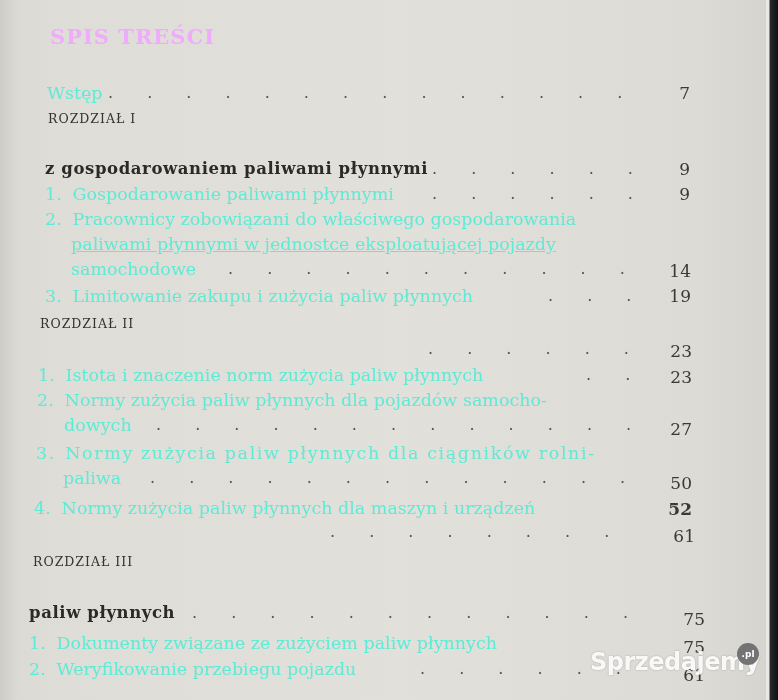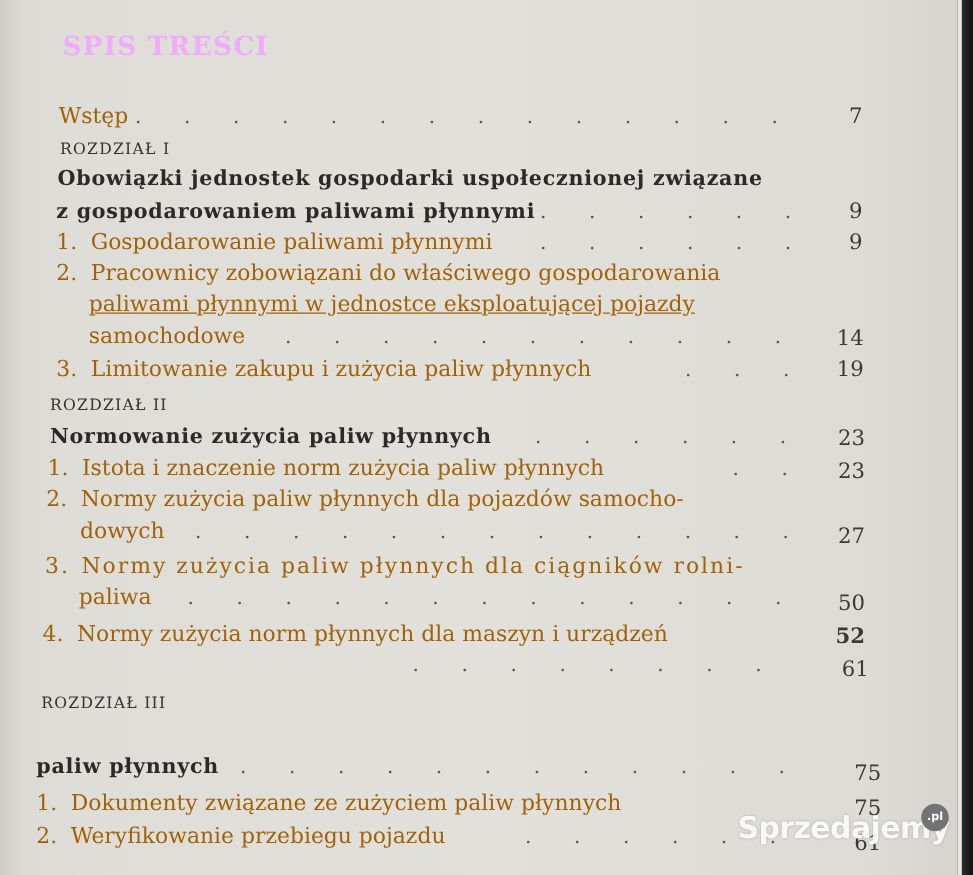--- a/index.html
+++ b/index.html
@@ -18,21 +18,21 @@
       background: linear-gradient(90deg, #e8e8e6 0, #e8e8e6 3px, #2a2a2a 4px, #111 12px);
     }
     .content { position: absolute; left: 0; top: 0; width: 766px; height: 700px; color: #2e2d2b; }
     .title {
       position: absolute; left: 50px; top: 24px;
       font-family: "DejaVu Serif", serif; font-weight: bold; font-size: 21px;
       letter-spacing: 1px; color: #f0abfc;
     }
     .line {
       position: absolute; height: 26px; line-height: 26px;
-      font-size: 17.5px; white-space: nowrap; color: #a16207;
+      font-size: 17.5px; white-space: nowrap; color: #5eead4;
     }
     .line.bold { font-weight: bold; color: #2b2a28; font-size: 16.5px; letter-spacing: 0.6px; }
     .chapter-label {
       position: absolute; font-size: 12.5px; letter-spacing: 1px; color: #333;
       font-weight: normal; height: 18px; line-height: 18px;
     }
     .num { display: inline-block; width: 22px; }
     .dots {
       position: absolute; height: 26px; line-height: 26px; color: #555;
       font-size: 16px; letter-spacing: 14.5px; white-space: nowrap; overflow: hidden;
@@ -60,59 +60,57 @@
 <div class="page-edge"></div>
 
 <div class="content">
   <div class="title">SPIS TREŚCI</div>
 
   <div class="line" style="left:47px;top:80px;">Wstęp</div>
   <div class="dots" style="left:108px;top:80px;width:530px;">. . . . . . . . . . . . . . .</div>
   <div class="pg" style="left:650px;top:80px;">7</div>
 
   <div class="chapter-label" style="left:48px;top:110px;">ROZDZIAŁ I</div>
-  <div class="line bold" style="left:46px;top:130px;">Obowiązki jednostek gospodarki uspołecznionej związane</div>
   <div class="line bold" style="left:45px;top:156px;">z gospodarowaniem paliwami płynnymi</div>
   <div class="dots" style="left:432px;top:156px;width:200px;">. . . . . . . . . . . . . . .</div>
   <div class="pg" style="left:650px;top:156px;">9</div>
 
   <div class="line" style="left:45px;top:181px;"><span class="num">1.</span> <span>Gospodarowanie paliwami płynnymi</span></div>
   <div class="dots" style="left:432px;top:181px;width:200px;">. . . . . . . . . . . . . . .</div>
   <div class="pg" style="left:650px;top:181px;">9</div>
 
   <div class="line" style="left:45px;top:206px;"><span class="num">2.</span> <span>Pracownicy zobowiązani do właściwego gospodarowania</span></div>
   <div class="line" style="left:71px;top:231px;text-decoration:underline;">paliwami płynnymi w jednostce eksploatującej pojazdy</div>
   <div class="line" style="left:71px;top:256px;">samochodowe</div>
   <div class="dots" style="left:228px;top:256px;width:400px;">. . . . . . . . . . . . . . .</div>
   <div class="pg" style="left:651px;top:258px;">14</div>
 
   <div class="line" style="left:45px;top:283px;"><span class="num">3.</span> <span>Limitowanie zakupu i zużycia paliw płynnych</span></div>
   <div class="dots" style="left:548px;top:283px;width:90px;">. . . . . . . . . . . . . . .</div>
   <div class="pg" style="left:651px;top:283px;">19</div>
 
   <div class="chapter-label" style="left:40px;top:315px;">ROZDZIAŁ II</div>
-  <div class="line bold" style="left:40px;top:336px;">Normowanie zużycia paliw płynnych</div>
   <div class="dots" style="left:428px;top:336px;width:210px;">. . . . . . . . . . . . . . .</div>
   <div class="pg" style="left:652px;top:338px;">23</div>
 
   <div class="line" style="left:38px;top:362px;"><span class="num">1.</span> <span>Istota i znaczenie norm zużycia paliw płynnych</span></div>
   <div class="dots" style="left:586px;top:362px;width:50px;">. . . . . . . . . . . . . . .</div>
   <div class="pg" style="left:652px;top:364px;">23</div>
 
   <div class="line" style="left:37px;top:387px;"><span class="num">2.</span> <span>Normy zużycia paliw płynnych dla pojazdów samocho-</span></div>
   <div class="line" style="left:64px;top:412px;">dowych</div>
   <div class="dots" style="left:156px;top:412px;width:480px;">. . . . . . . . . . . . . . .</div>
   <div class="pg" style="left:652px;top:416px;">27</div>
 
   <div class="line" style="left:36px;top:440px;letter-spacing:1.6px;"><span class="num">3.</span> <span>Normy zużycia paliw płynnych dla ciągników rolni-</span></div>
   <div class="line" style="left:63px;top:465px;">paliwa</div>
   <div class="dots" style="left:150px;top:465px;width:486px;">. . . . . . . . . . . . . . .</div>
   <div class="pg" style="left:652px;top:470px;">50</div>
 
-  <div class="line" style="left:34px;top:495px;"><span class="num">4.</span> <span>Normy zużycia norm płynnych dla maszyn i urządzeń</span></div>
+  <div class="line" style="left:34px;top:495px;"><span class="num">4.</span> <span>Normy zużycia paliw płynnych dla maszyn i urządzeń</span></div>
   <div class="pg" style="left:652px;top:496px;font-weight:bold;">52</div>
 
   <div class="dots" style="left:330px;top:519px;width:310px;">. . . . . . . . . . . . . . .</div>
   <div class="pg" style="left:655px;top:523px;">61</div>
 
   <div class="chapter-label" style="left:33px;top:553px;">ROZDZIAŁ III</div>
   <div class="line bold" style="left:29px;top:600px;">paliw płynnych</div>
   <div class="dots" style="left:192px;top:600px;width:450px;">. . . . . . . . . . . . . . .</div>
   <div class="pg" style="left:665px;top:606px;">75</div>
 

